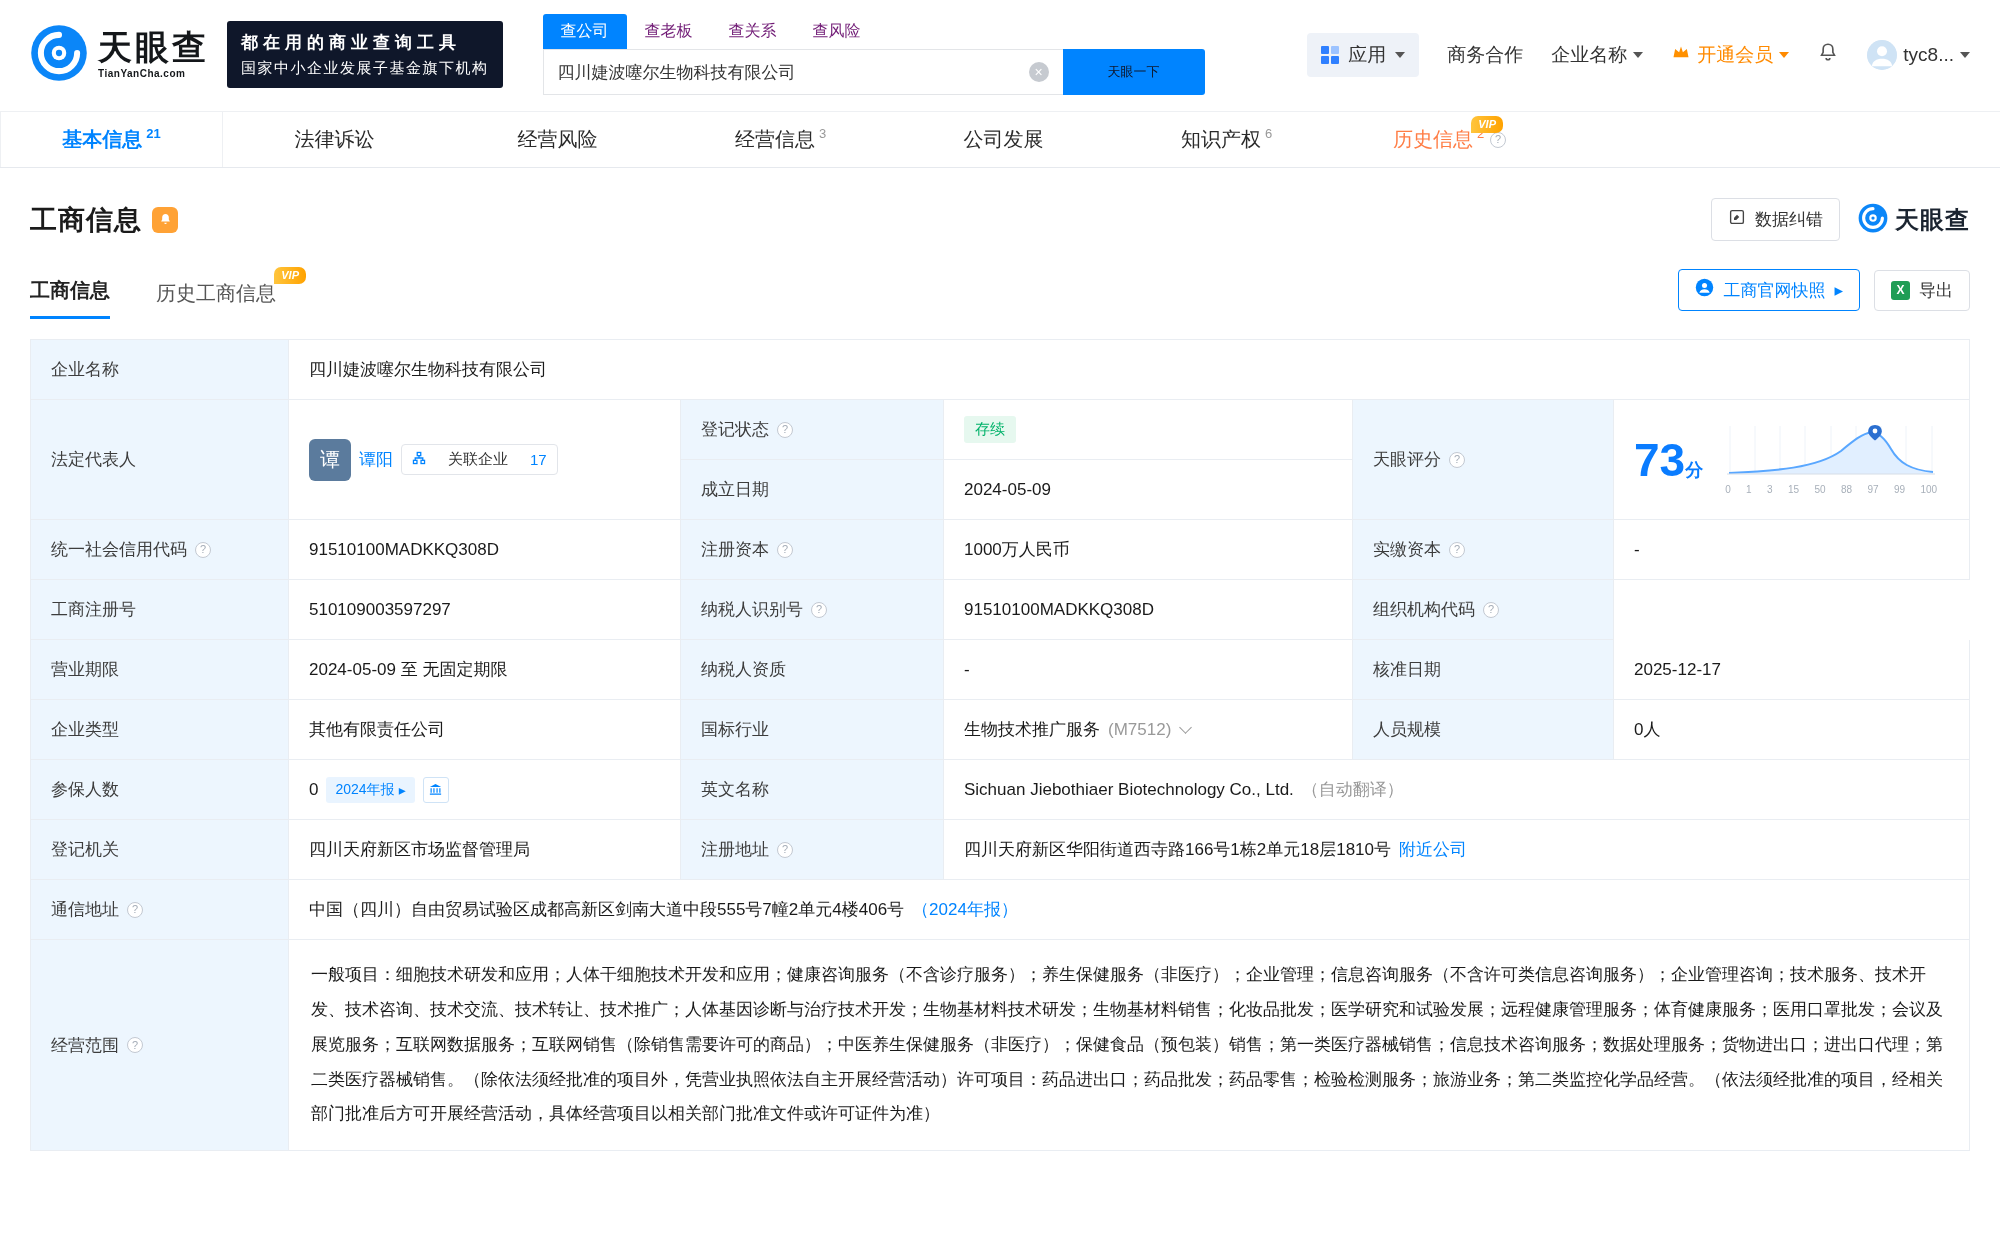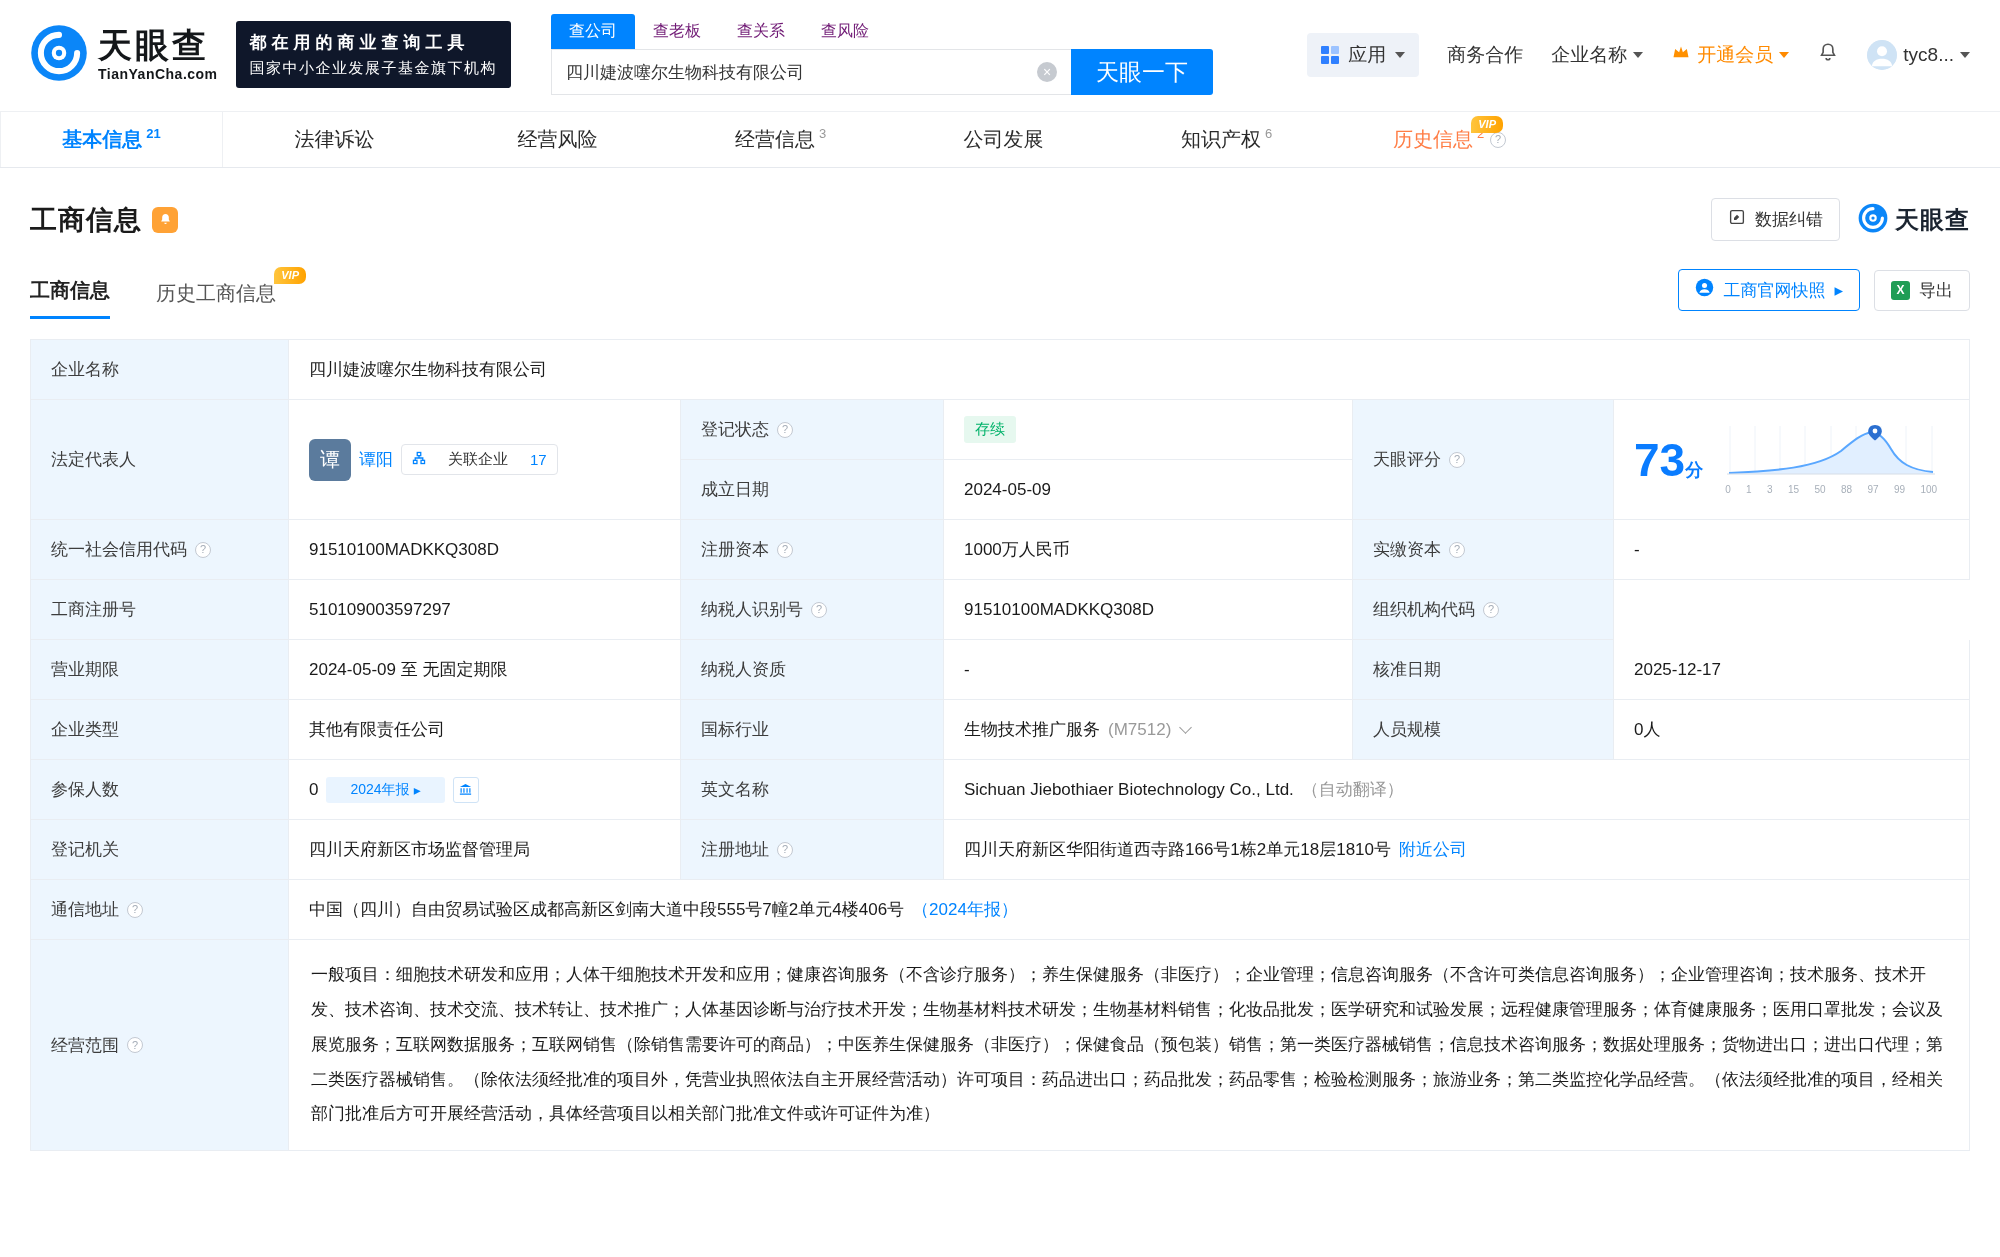--- a/index.html
+++ b/index.html
@@ -3,33 +3,33 @@
 <meta charset="utf-8">
 <style>
   *{box-sizing:border-box;margin:0;padding:0}
   html,body{background:#fff}
   body{width:2000px;min-height:1257px;font-family:"Liberation Sans","DejaVu Sans",sans-serif;color:#333}
 
   
   .topbar{display:flex;align-items:center;padding:14px 30px 12px;gap:16px}
   .logo{display:flex;align-items:center;gap:10px;cursor:pointer}
   .logo-text .cn{font-size:34px;font-weight:bold;color:#14171a;letter-spacing:3px;line-height:1}
-  .logo-text .en{font-size:14px;font-weight:bold;color:#14171a;margin-top:4px;letter-spacing:.5px}
+  .logo-text .en{font-size:10px;font-weight:bold;color:#14171a;margin-top:4px;letter-spacing:.5px}
   .banner{background:#0f172a;color:#fff;padding:9px 14px;border-radius:3px;margin-left:2px;cursor:pointer}
   .banner .l1{font-size:17px;font-weight:bold;letter-spacing:5px;line-height:1.5;white-space:nowrap}
   .banner .l2{font-size:15px;letter-spacing:1.5px;line-height:1.55;white-space:nowrap}
   .search-block{margin-left:24px}
   .search-tabs{display:flex}
   .search-tab{font-size:16px;color:#701a75;padding:7px 18px;cursor:pointer}
   .search-tab.active{background:#0084ff;color:#fff;border-radius:3px 3px 0 0}
   .search-row{display:flex}
   .search-input-wrap{position:relative;width:520px}
   .search-input{width:100%;height:46px;border:1px solid #e3e5e8;border-right:none;padding:0 46px 0 14px;font-size:17px;color:#333;outline:none;border-radius:0;font-family:inherit}
   .clear-btn{position:absolute;right:14px;top:13px;width:20px;height:20px;border-radius:50%;background:#c6cad0;color:#fff;font-size:14px;line-height:1;display:flex;align-items:center;justify-content:center;cursor:pointer}
-  .search-btn{width:142px;height:46px;background:#0084ff;color:#ffffff;font-size:23px;border:none;border-radius:0 3px 3px 0;cursor:pointer;font-family:inherit}
+  .search-btn{width:142px;height:46px;background:#0084ff;color:#0f172a;font-size:13px;border:none;border-radius:0 3px 3px 0;cursor:pointer;font-family:inherit}
   .top-nav{margin-left:auto;display:flex;align-items:center;gap:28px;font-size:19px;color:#333;white-space:nowrap}
   .nav-item{display:flex;align-items:center;gap:6px;cursor:pointer}
   .apps-btn{display:flex;align-items:center;gap:9px;background:#eef2f8;border-radius:4px;padding:9px 14px;cursor:pointer}
   .grid-icon{display:grid;grid-template-columns:8px 8px;grid-template-rows:8px 8px;gap:2px}
   .grid-icon i{background:#2f80ff;border-radius:1px}
   .grid-icon i:nth-child(2){background:#9cc3ff}
   .caret{display:inline-block;width:0;height:0;border-left:5px solid transparent;border-right:5px solid transparent;border-top:6px solid #555}
   .vip-nav{color:#ff8a00}
   .vip-nav .caret{border-top-color:#ff8a00}
   .avatar{width:30px;height:30px;border-radius:50%;background:#d8e7f5;display:flex;align-items:center;justify-content:center;overflow:hidden}
@@ -69,21 +69,21 @@
 
   
   .info-table{margin-top:20px;display:grid;grid-template-columns:258px 392px 263px 409px 261px auto;border-top:1px solid #e9edf2;border-left:1px solid #e9edf2;font-size:17px;margin-bottom:40px}
   .cell{border-right:1px solid #e9edf2;border-bottom:1px solid #e9edf2;padding:15px 20px;display:flex;align-items:center;gap:8px;min-height:60px}
   .cell.lab{background:#edf6fe;color:#3d3d3d}
   .cell.val{color:#1a1a1a}
   .cell.text-block{display:block;line-height:2.05;padding:18px 22px}
   .badge-green{background:#e6f8ef;color:#00b26a;font-size:15px;padding:4px 11px;border-radius:3px}
   .link{color:#0084ff;cursor:pointer;text-decoration:none}
   .gray{color:#999}
-  .report-badge{background:#e9f4ff;color:#0084ff;font-size:14px;padding:4px 24px;border-radius:3px;display:inline-flex;align-items:center;gap:4px;cursor:pointer}
+  .report-badge{background:#e9f4ff;color:#0084ff;font-size:14px;padding:4px 9px;border-radius:3px;display:inline-flex;align-items:center;gap:4px;cursor:pointer}
   .bank-box{width:26px;height:26px;border:1px solid #cfe3f6;border-radius:3px;display:flex;align-items:center;justify-content:center;cursor:pointer;background:#fff}
   .rep-avatar{width:42px;height:42px;border-radius:6px;background:#5b7b9d;color:#fff;font-size:20px;display:flex;align-items:center;justify-content:center;cursor:pointer;flex:none}
   .rep-name{font-size:17px}
   .rel-tag{display:inline-flex;align-items:center;gap:22px;border:1px solid #e2e5ea;border-radius:4px;padding:5px 10px;font-size:15px;color:#333;cursor:pointer;white-space:nowrap}
   .rel-count{color:#0084ff}
   .chev{display:inline-block;width:9px;height:9px;border-right:1.6px solid #999;border-bottom:1.6px solid #999;transform:rotate(45deg);margin:-4px 0 0 2px;cursor:pointer}
   .score-cell{gap:22px}
   .score-num{font-size:46px;font-weight:bold;color:#0a7cff;line-height:1}
   .score-unit{font-size:18px;font-weight:bold;color:#0a7cff}
   .score-chart{display:flex;flex-direction:column}

